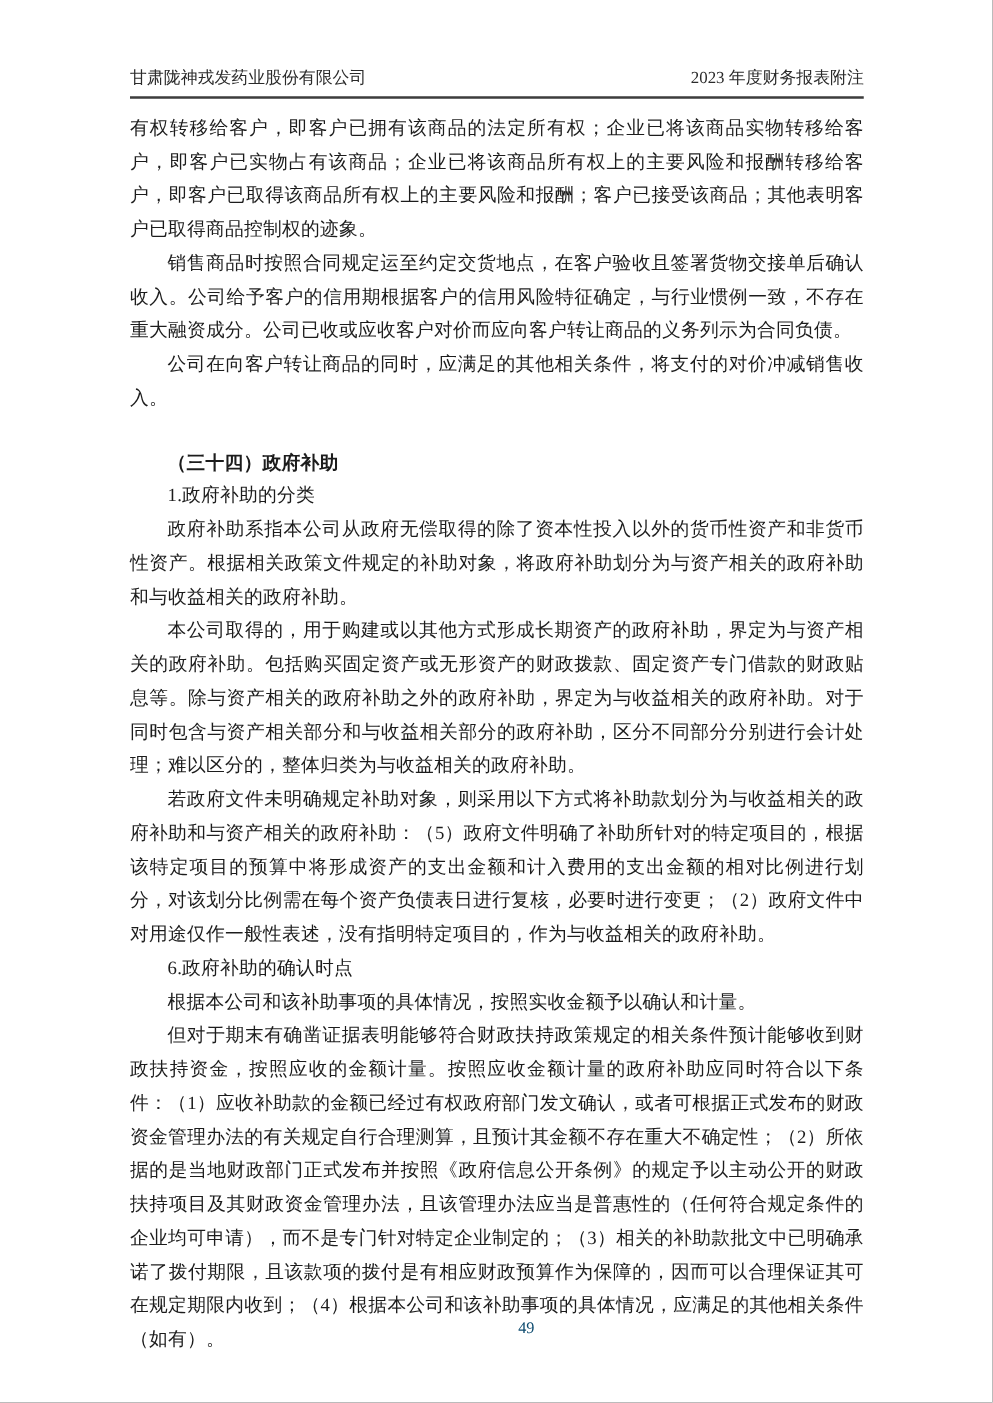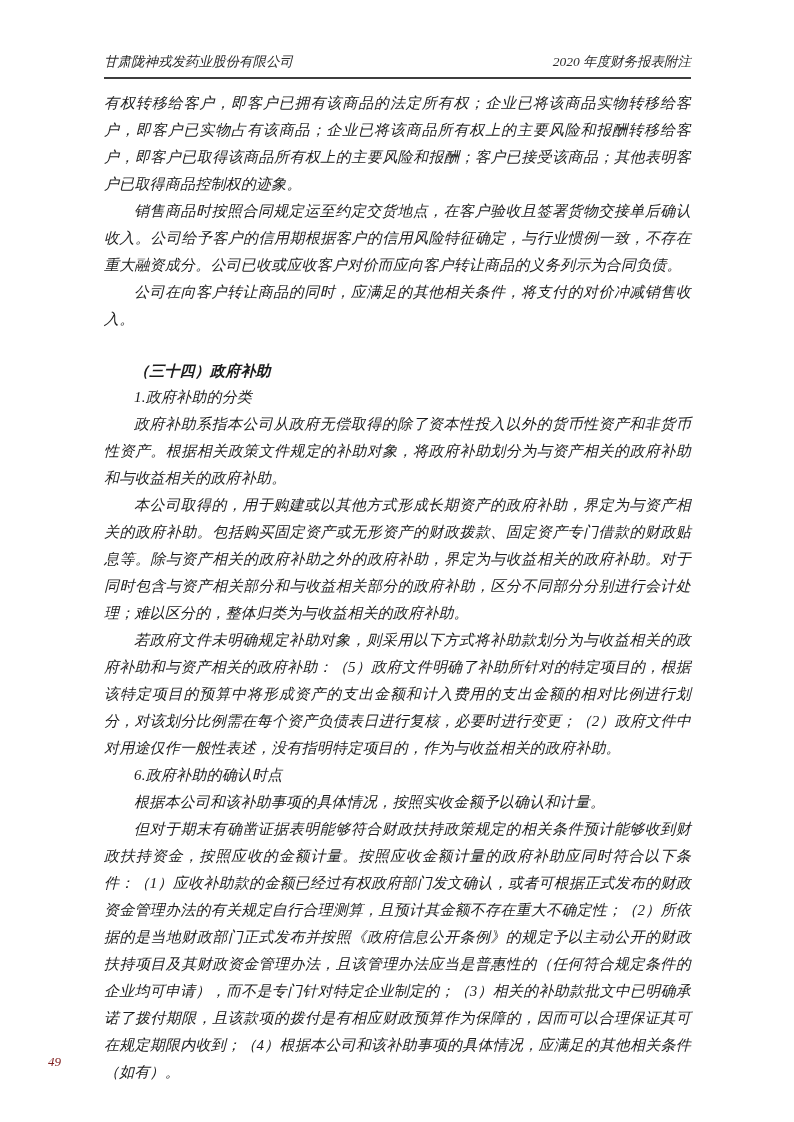--- a/index.html
+++ b/index.html
@@ -6,21 +6,20 @@
   html, body { background: #888; }
   .page {
     position: relative;
     width: 794px;
     height: 1122px;
     margin: 0 auto;
     background: #ffffff;
     font-family: "Liberation Serif", "DejaVu Serif", serif;
     color: #1c1c1c;
     overflow: hidden;
-    font-style: italic;
   }
   .page-header {
     position: absolute;
     top: 52px;
     left: 104px;
     right: 103px;
     display: flex;
     justify-content: space-between;
     align-items: flex-end;
     font-size: 13.5px;
@@ -44,33 +43,34 @@
   .doc-body p.heading {
     font-weight: bold;
     font-family: "Liberation Sans", "DejaVu Sans", sans-serif;
     margin-top: 24px;
   }
   .page-footer {
     position: absolute;
     bottom: 52px;
     left: 0;
     width: 100%;
+    text-align: center;
     font-size: 13px;
-    color: #7f1d1d;
+    color: #0c4a6e;
     padding-left: 48px;
   }
 </style>
 </head>
 <body>
 
 <div class="page">
 
   <div class="page-header">
     <span>甘肃陇神戎发药业股份有限公司</span>
-    <span>2020 年度财务报表附注</span>
+    <span>2023 年度财务报表附注</span>
   </div>
 
   <div class="doc-body">
     <p class="no-indent">有权转移给客户，即客户已拥有该商品的法定所有权；企业已将该商品实物转移给客户，即客户已实物占有该商品；企业已将该商品所有权上的主要风险和报酬转移给客户，即客户已取得该商品所有权上的主要风险和报酬；客户已接受该商品；其他表明客户已取得商品控制权的迹象。</p>
     <p>销售商品时按照合同规定运至约定交货地点，在客户验收且签署货物交接单后确认收入。公司给予客户的信用期根据客户的信用风险特征确定，与行业惯例一致，不存在重大融资成分。公司已收或应收客户对价而应向客户转让商品的义务列示为合同负债。</p>
     <p>公司在向客户转让商品的同时，应满足的其他相关条件，将支付的对价冲减销售收入。</p>
     <p class="heading">（三十四）政府补助</p>
     <p>1.政府补助的分类</p>
     <p>政府补助系指本公司从政府无偿取得的除了资本性投入以外的货币性资产和非货币性资产。根据相关政策文件规定的补助对象，将政府补助划分为与资产相关的政府补助和与收益相关的政府补助。</p>
     <p>本公司取得的，用于购建或以其他方式形成长期资产的政府补助，界定为与资产相关的政府补助。包括购买固定资产或无形资产的财政拨款、固定资产专门借款的财政贴息等。除与资产相关的政府补助之外的政府补助，界定为与收益相关的政府补助。对于同时包含与资产相关部分和与收益相关部分的政府补助，区分不同部分分别进行会计处理；难以区分的，整体归类为与收益相关的政府补助。</p>

